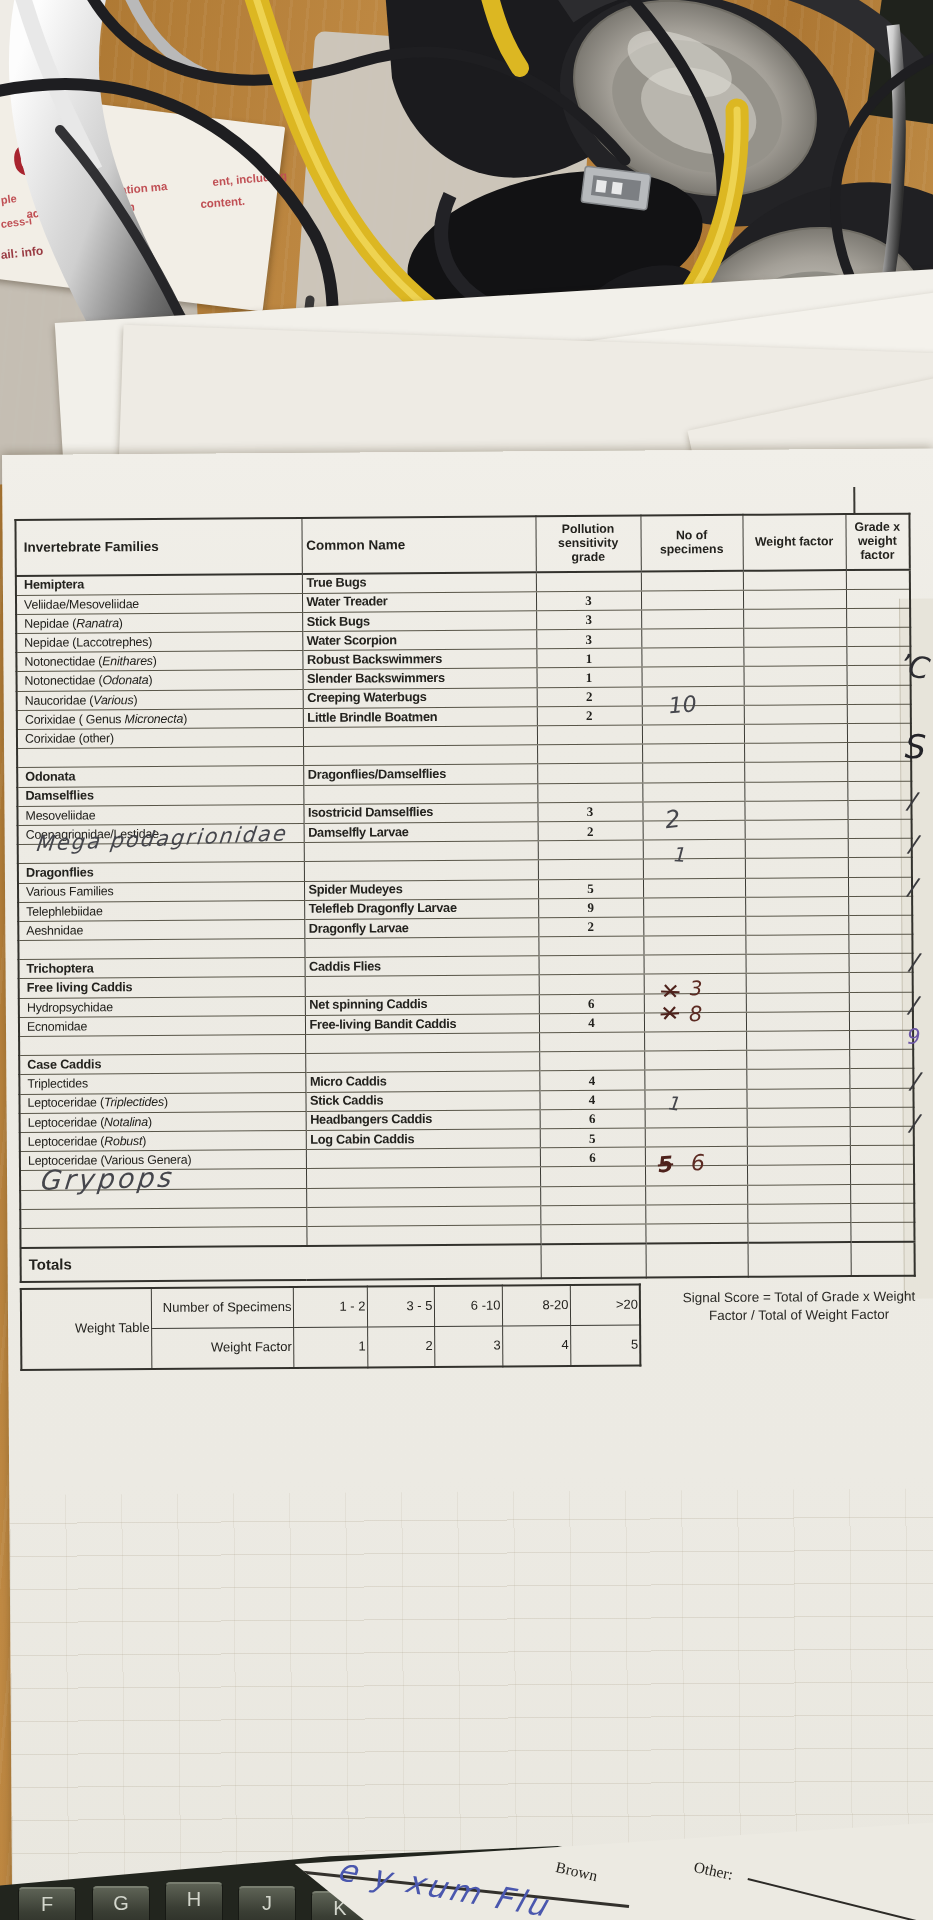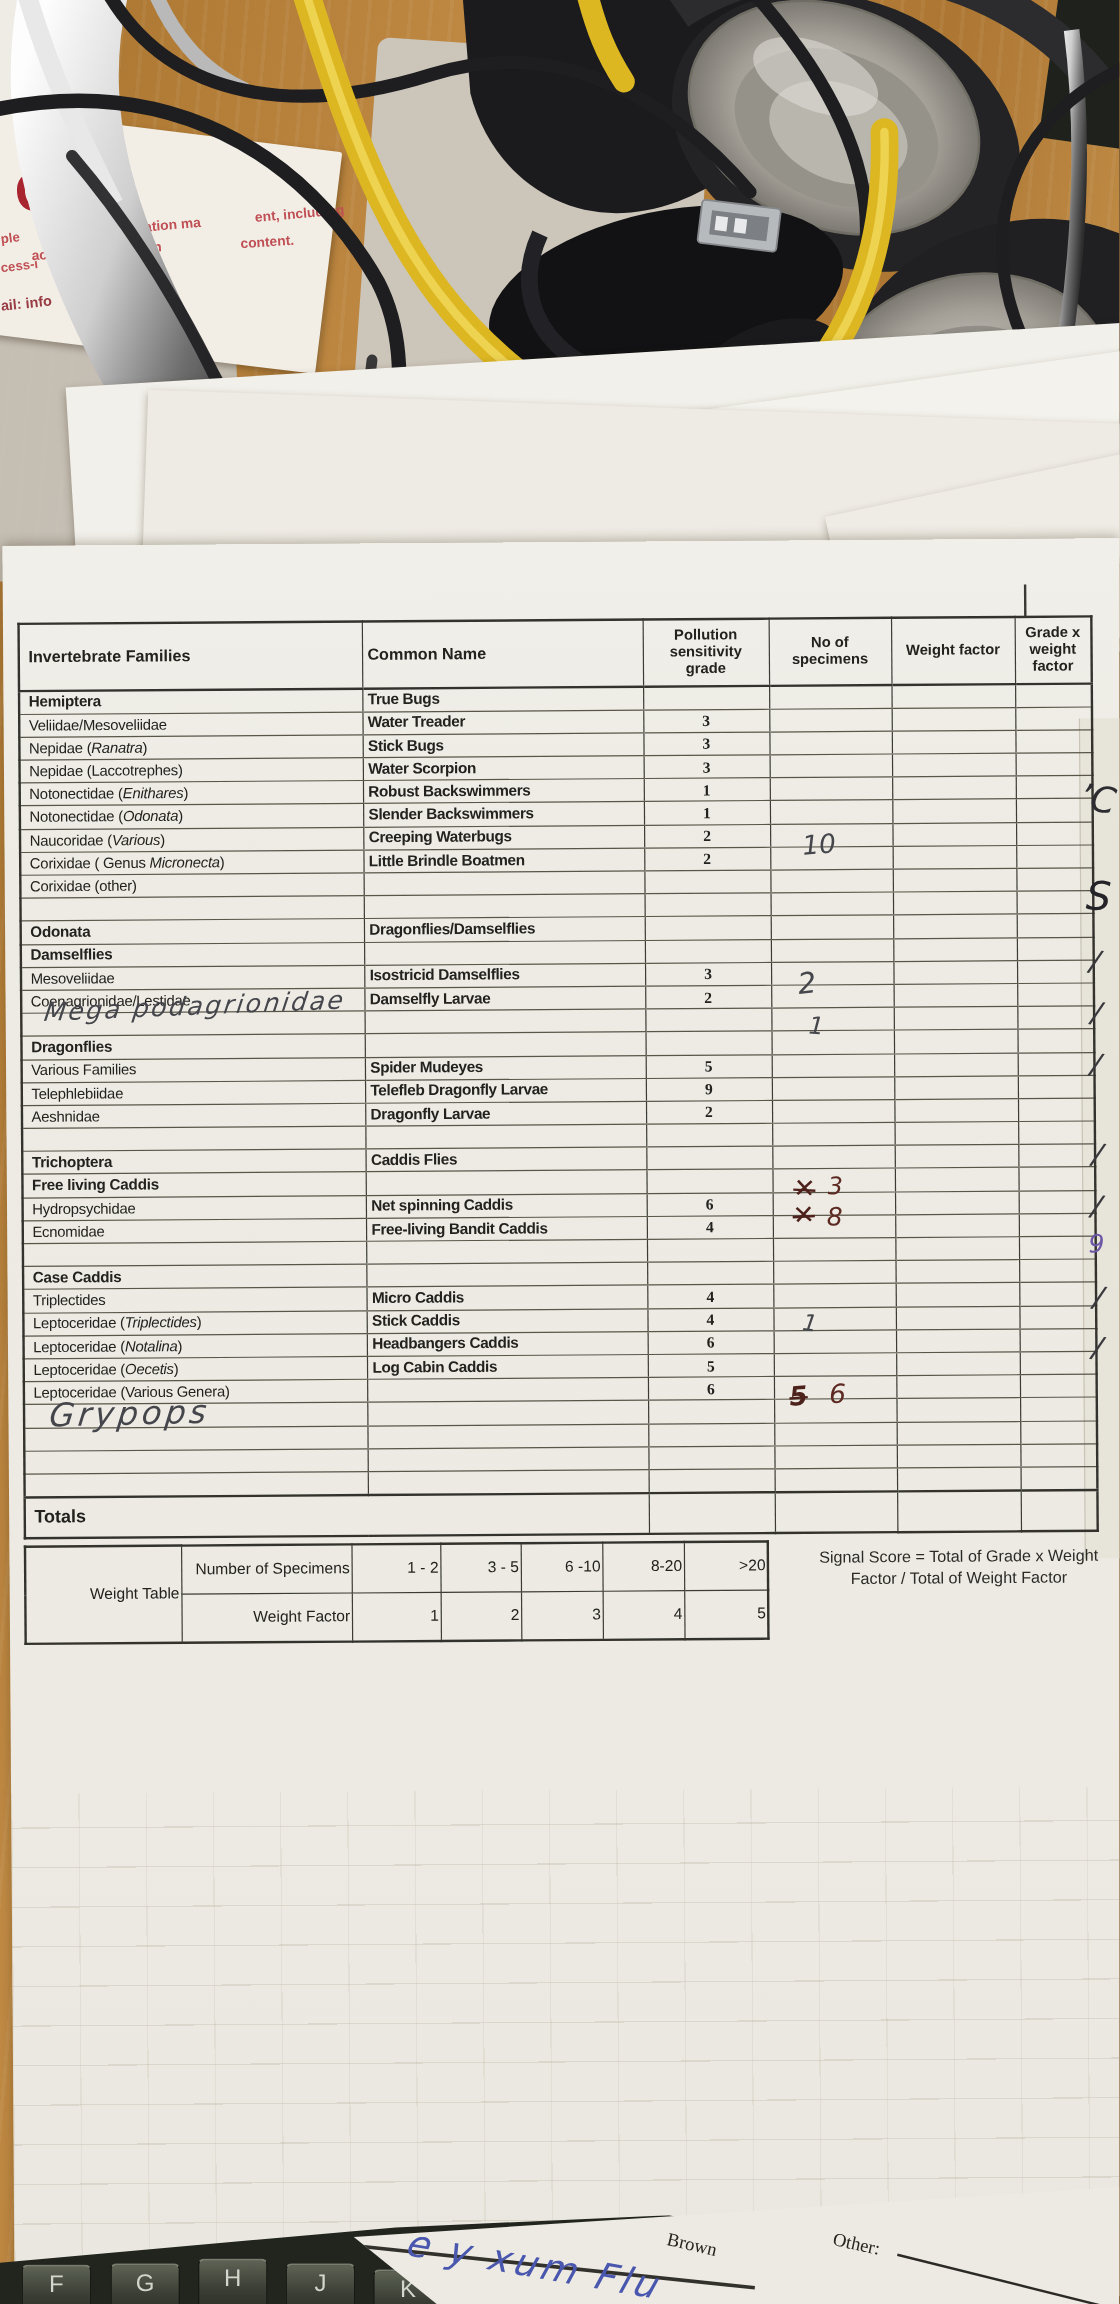--- a/index.html
+++ b/index.html
@@ -425,21 +425,21 @@
           </tr>
           <tr>
             <td class="fam"><span>Leptoceridae (</span><span style="font-style: italic;">Notalina</span><span>)</span></td>
             <td class="com">Headbangers Caddis</td>
             <td class="grd">6</td>
             <td></td>
             <td></td>
             <td></td>
           </tr>
           <tr>
-            <td class="fam"><span>Leptoceridae (</span><span style="font-style: italic;">Oecetis</span><span>)</span></td>
+            <td class="fam"><span>Leptoceridae (</span><span style="font-style: italic;">Robust</span><span>)</span></td>
             <td class="com">Log Cabin Caddis</td>
             <td class="grd">5</td>
             <td></td>
             <td></td>
             <td></td>
           </tr>
           <tr>
             <td class="fam"><span>Leptoceridae (Various Genera)</span></td>
             <td class="com"></td>
             <td class="grd">6</td>

